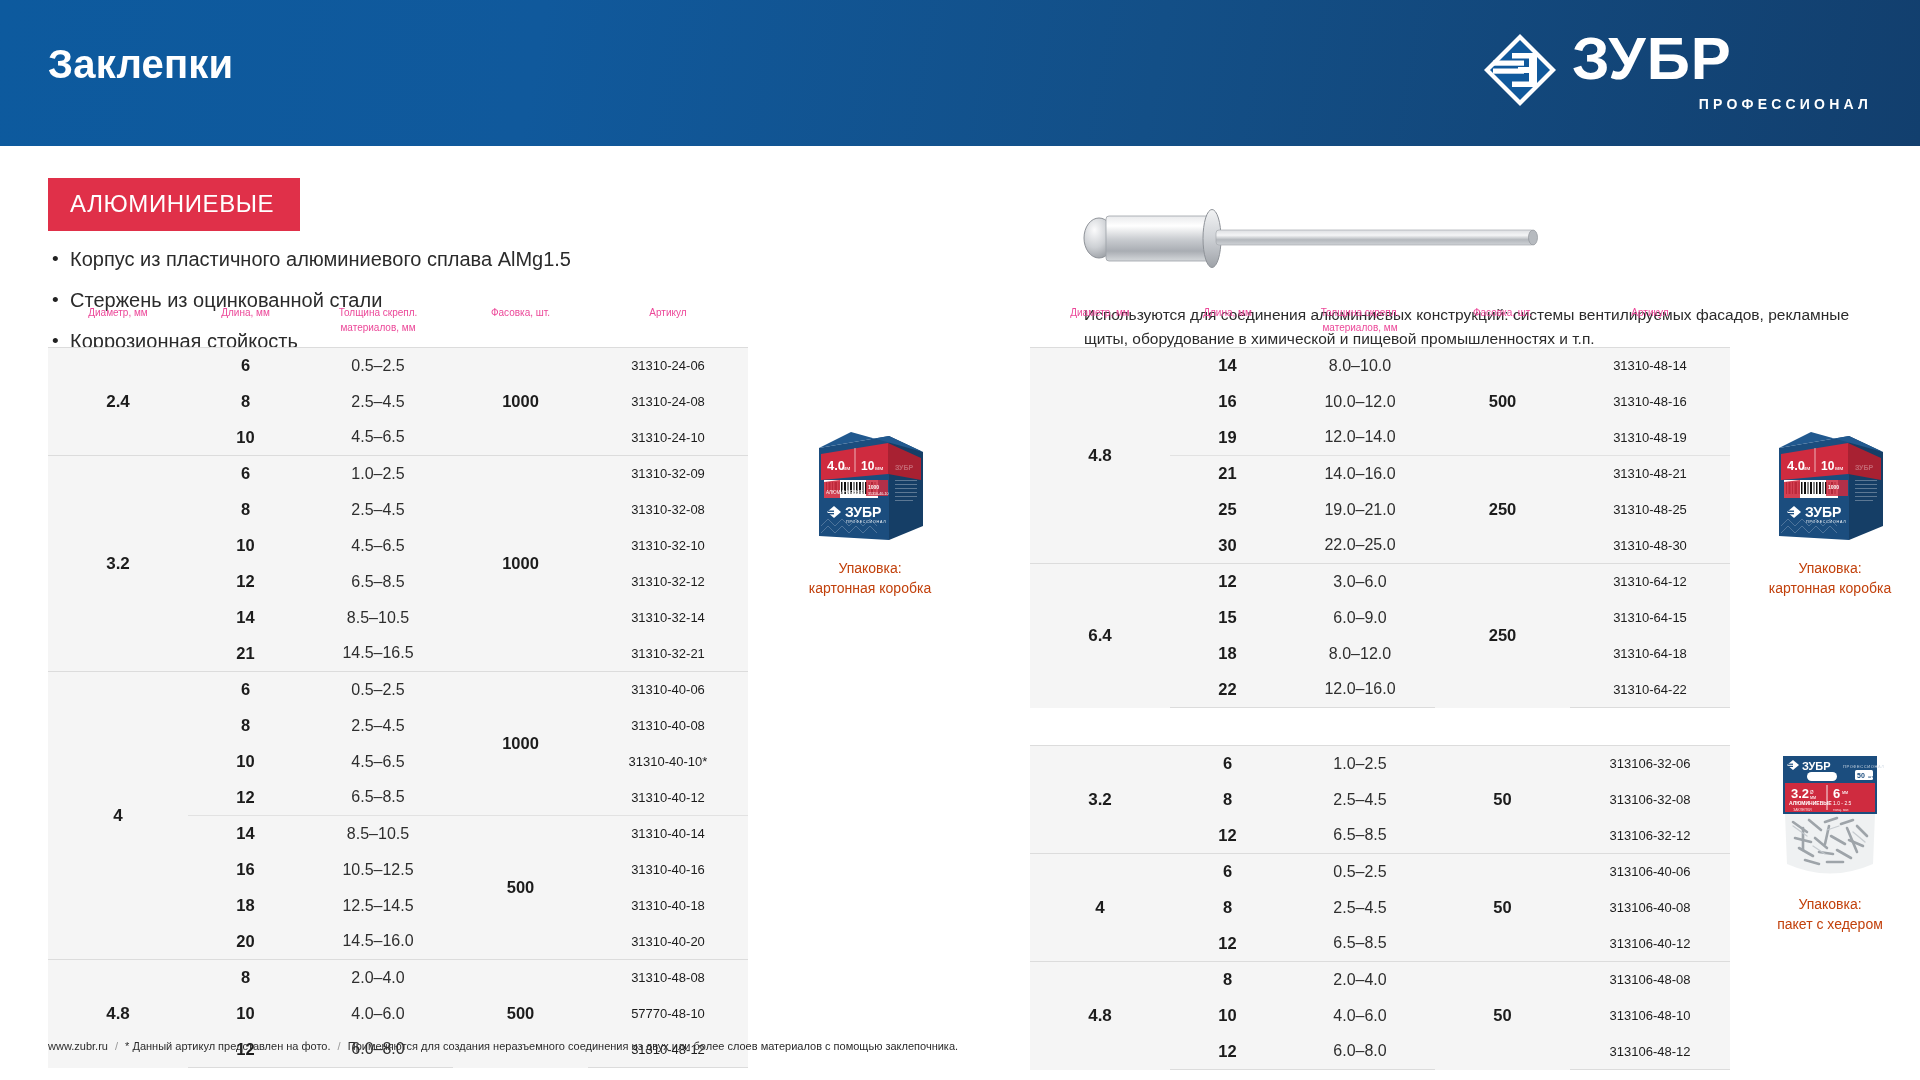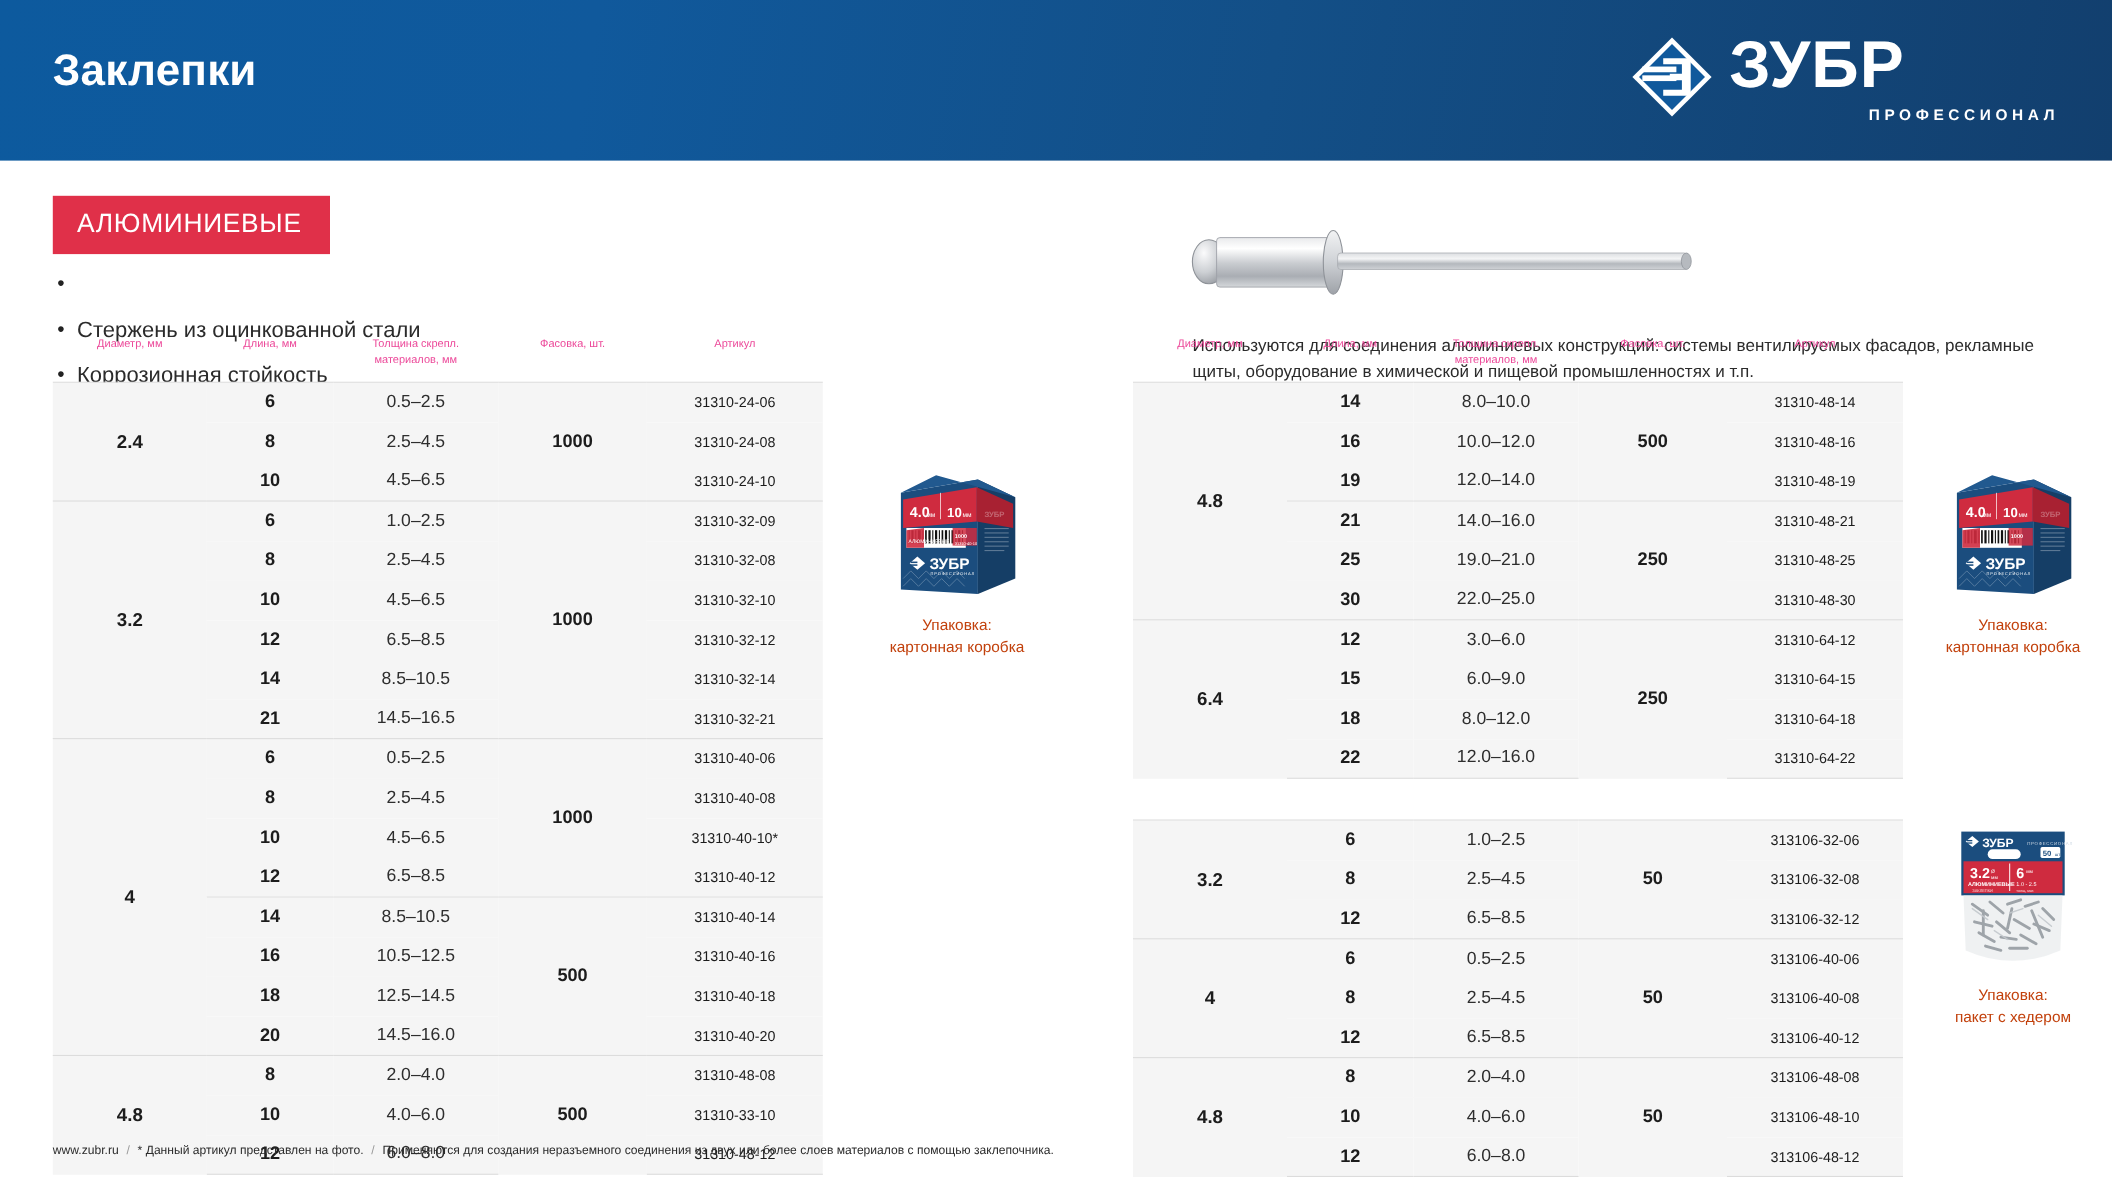--- a/index.html
+++ b/index.html
@@ -115,20 +115,21 @@
       <div class="logo-text">ЗУБР</div>
       <div class="logo-sub">ПРОФЕССИОНАЛ</div>
     </div>
   </div>
 
   <div class="badge">АЛЮМИНИЕВЫЕ</div>
 
   <div class="bullets">
     <div class="bullet">
       <span class="bullet-dot">•</span>
+      <span class="bullet-text">Корпус из пластичного алюминиевого сплава AlMg1.5</span>
     </div>
     <div class="bullet">
       <span class="bullet-dot">•</span>
       <span class="bullet-text">Стержень из оцинкованной стали</span>
     </div>
     <div class="bullet">
       <span class="bullet-dot">•</span>
       <span class="bullet-text">Коррозионная стойкость</span>
     </div>
   </div>
@@ -282,21 +283,21 @@
           <tr class="r grp grp-sep" style="height:36px">
             <td class="c-dia" rowspan="3">4.8</td>
             <td class="c-len">8</td>
             <td class="c-thk">2.0–4.0</td>
             <td class="c-pack" rowspan="3">500</td>
             <td class="c-art">31310-48-08</td>
           </tr>
           <tr class="r grp" style="height:36px">
             <td class="c-len">10</td>
             <td class="c-thk">4.0–6.0</td>
-            <td class="c-art">31310-33-10</td>
+            <td class="c-art">57770-48-10</td>
           </tr>
           <tr class="r grp body-bot" style="height:36px">
             <td class="c-len">12</td>
             <td class="c-thk">6.0–8.0</td>
             <td class="c-art">31310-48-12</td>
           </tr>
         </tbody>
       </table>
     </div>
   <div class="tbl" id="tbl-right-top" style="left:1030px;top:305px; width:700px;">

